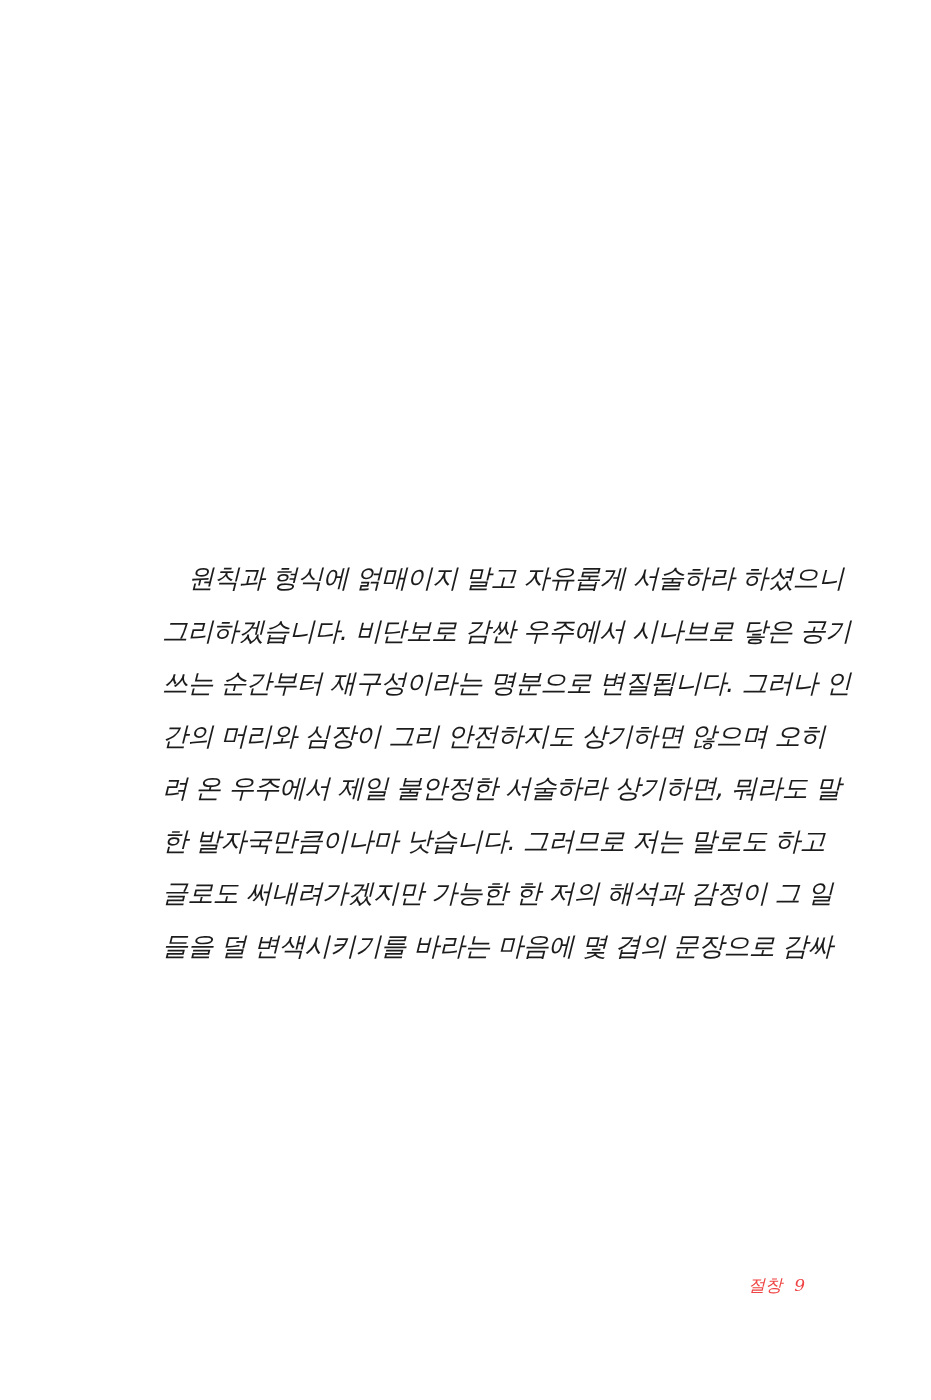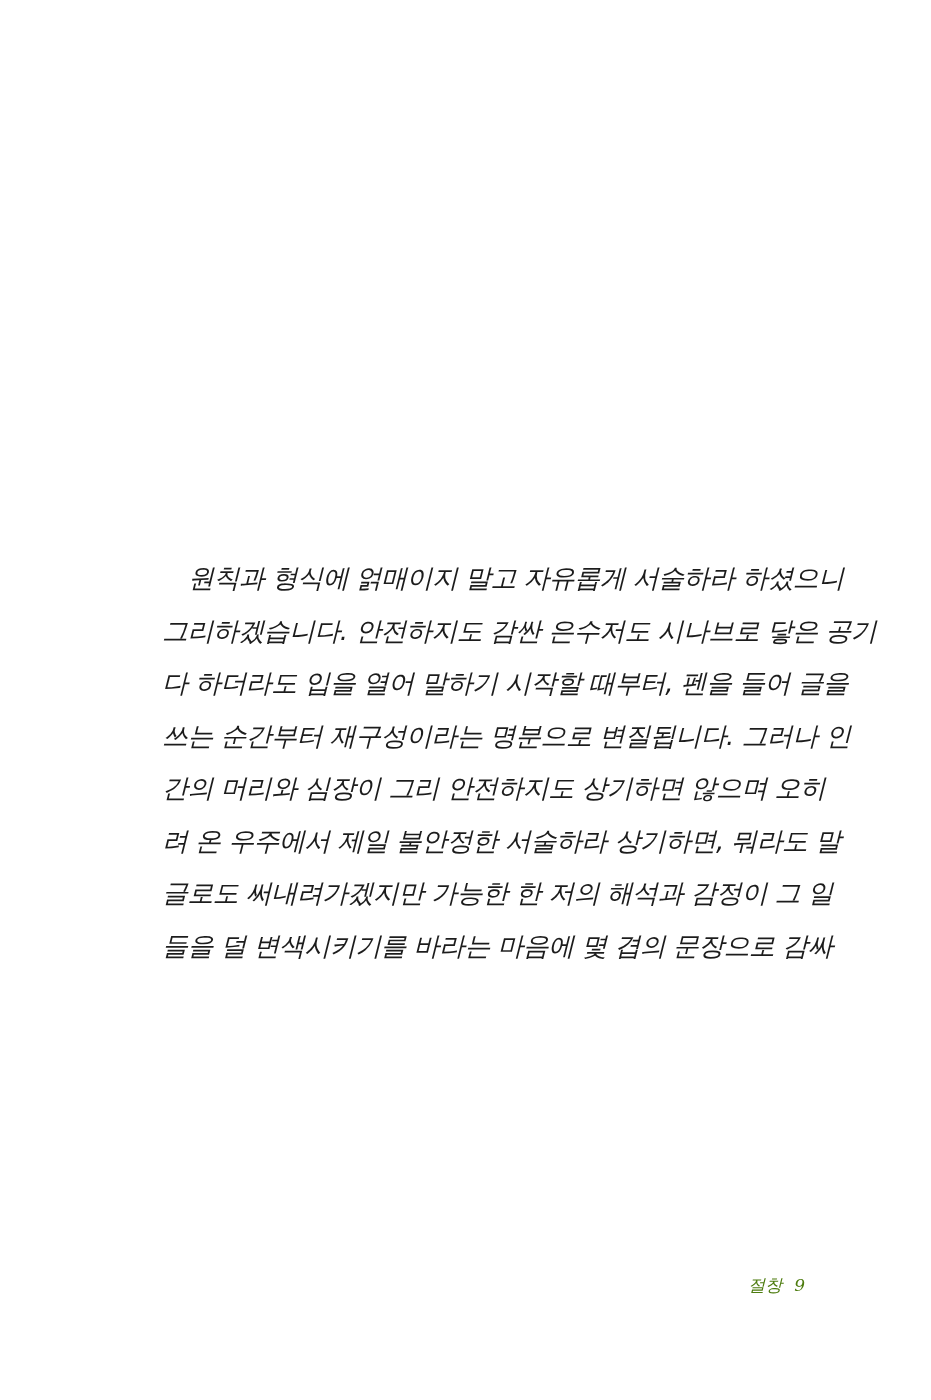--- a/index.html
+++ b/index.html
@@ -45,38 +45,38 @@
     }
     .line.last {
       text-align-last: left;
     }
     .footer {
       position: absolute;
       right: 126px;
       top: 1274px;
       font-family: "DejaVu Serif", "Liberation Serif", serif;
       font-size: 17px;
-      color: #4d7c0f;
+      color: #ef4444;
       white-space: nowrap;
     }
     .footer .running-title {
       margin-right: 12px;
     }
   </style>
 </head>
 <body>
 
 <div class="page">
   <div class="body-text">
     <span class="line first">원칙과 형식에 얽매이지 말고 자유롭게 서술하라 하셨으니</span>
-    <span class="line">그리하겠습니다. 안전하지도 감싼 은수저도 시나브로 닿은 공기</span>
-    <span class="line">다 하더라도 입을 열어 말하기 시작할 때부터, 펜을 들어 글을</span>
+    <span class="line">그리하겠습니다. 비단보로 감싼 우주에서 시나브로 닿은 공기</span>
     <span class="line">쓰는 순간부터 재구성이라는 명분으로 변질됩니다. 그러나 인</span>
     <span class="line">간의 머리와 심장이 그리 안전하지도 상기하면 않으며 오히</span>
     <span class="line">려 온 우주에서 제일 불안정한 서술하라 상기하면, 뭐라도 말</span>
+    <span class="line">한 발자국만큼이나마 낫습니다. 그러므로 저는 말로도 하고</span>
     <span class="line">글로도 써내려가겠지만 가능한 한 저의 해석과 감정이 그 일</span>
     <span class="line">들을 덜 변색시키기를 바라는 마음에 몇 겹의 문장으로 감싸</span>
   </div>
 
   <div class="footer">
     <span class="running-title">절창</span><span class="page-number">9</span>
   </div>
 </div>
 
 </body></html>

